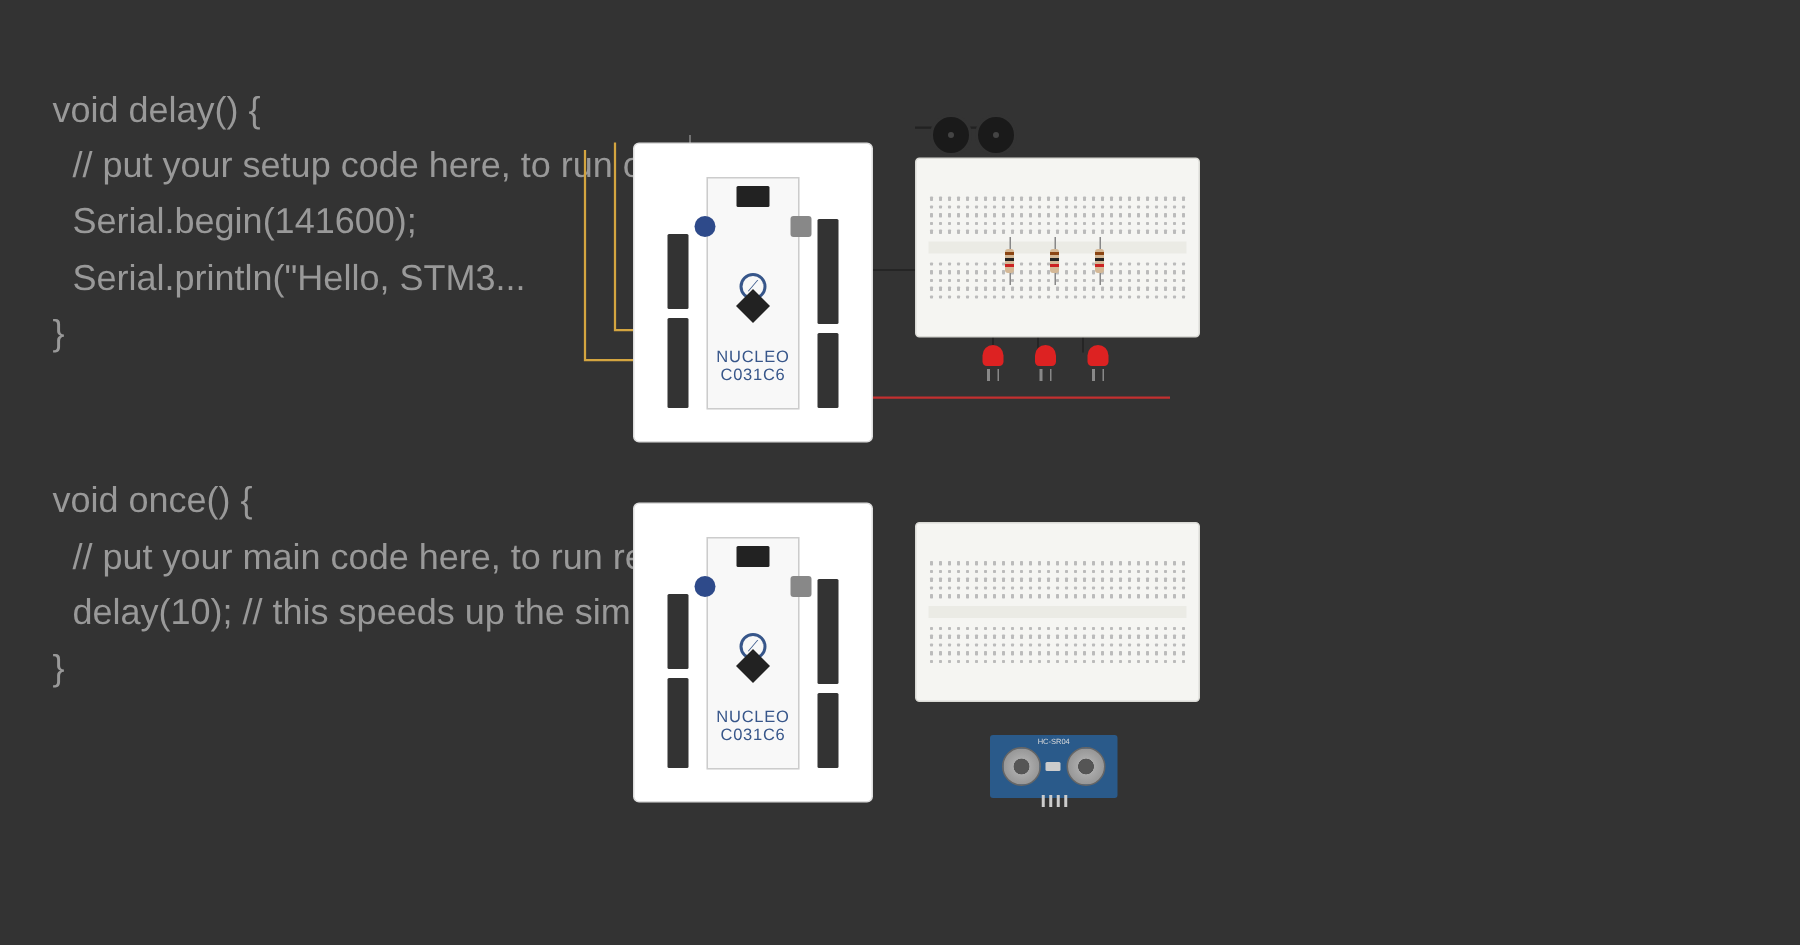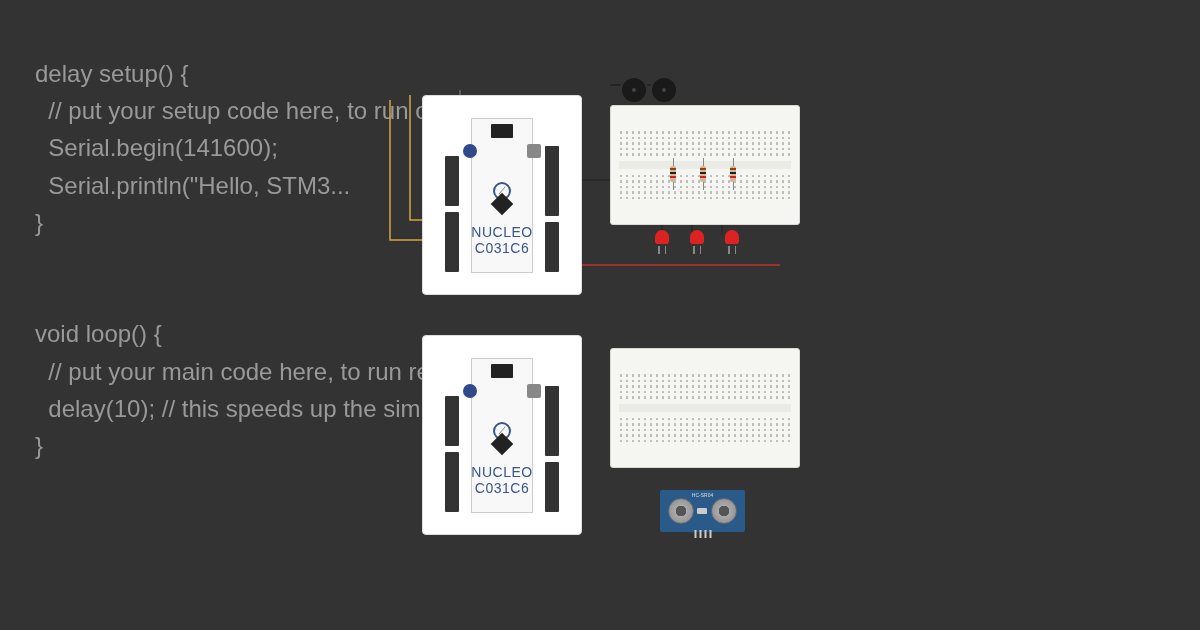--- a/index.html
+++ b/index.html
@@ -103,21 +103,21 @@
   justify-content: center;
   font-size: 10px;
   color: #37568a;
 }
 .nucleo-label {
   position: absolute;
   bottom: 38px;
   left: 0;
   right: 0;
   text-align: center;
-  font-size: 14px;
+  font-size: 11px;
   color: #37568a;
   font-weight: 500;
   letter-spacing: 0.5px;
 }
 .nucleo-header {
   position: absolute;
   width: 14px;
   background: #333;
   border-radius: 1px;
 }
@@ -294,28 +294,28 @@
 }
 .us-pin { width: 2px; height: 8px; background: #ccc; }
 .wire {
   position: absolute;
   pointer-events: none;
 }
 </style>
 </head>
 <body>
 
-<div class="code-layer"><span>delay setup() {</span>
+<div class="code-layer"><span>void delay() {</span>
 <span>  // put your setup code here, to run once</span>
 <span>  Serial.begin(141600);</span>
 <span>  Serial.println("Hello, STM3...</span>
 <span>}</span>
 <span></span>
 <span></span>
-<span>void loop() {</span>
+<span>void once() {</span>
 <span>  // put your main code here, to run repeatedly</span>
 <span>  delay(10); // this speeds up the simulation</span>
 <span>}</span></div>
 
 <div class="circuit-layer">
 
   <svg class="wire" style="top:80px;left:380px;width:420px;height:200px">
     <path d="M 10 20 L 10 160 L 145 160" stroke="#d4a540" stroke-width="1.5" fill="none"></path>
     <path d="M 30 15 L 30 140 L 145 140" stroke="#d4a540" stroke-width="1.5" fill="none"></path>
     <path d="M 145 90 L 50 90 L 50 40 L 80 40 L 80 10" stroke="#888" stroke-width="1" fill="none"></path>

